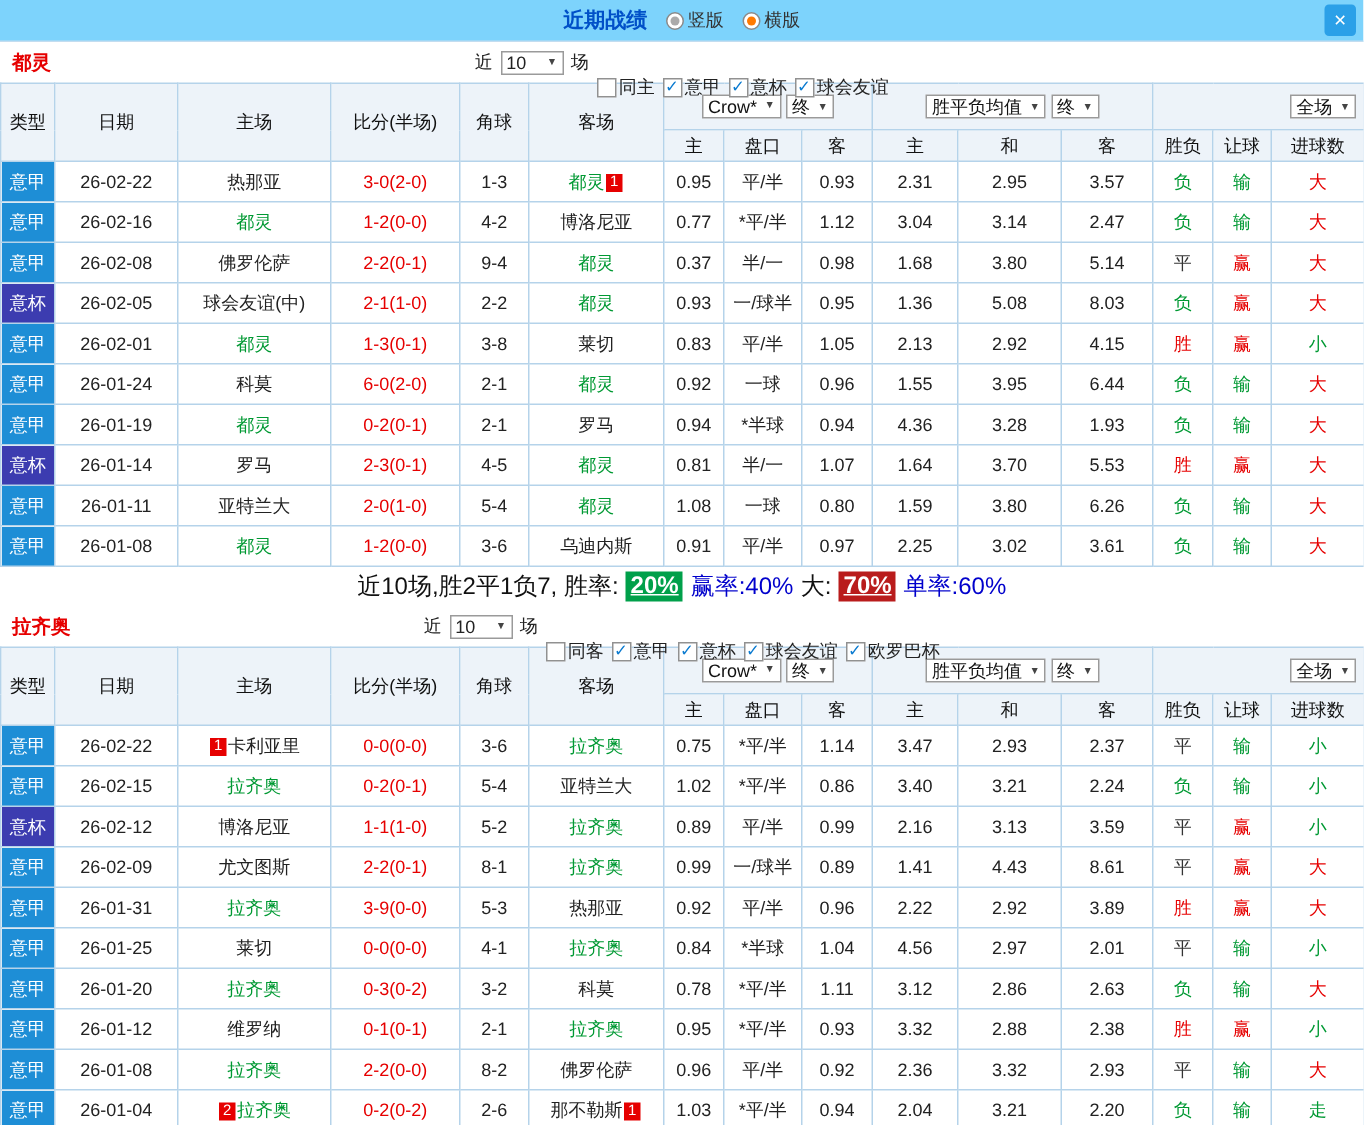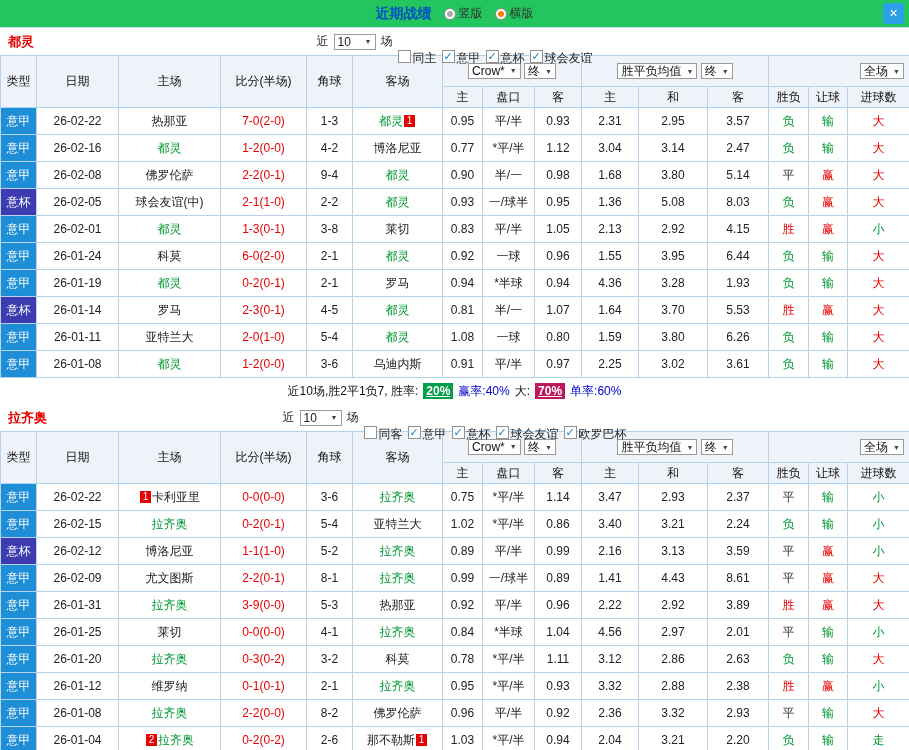--- a/index.html
+++ b/index.html
@@ -1,55 +1,55 @@
 <!DOCTYPE html>
 <html><head>
 <meta charset="utf-8">
 <style>
   *{box-sizing:border-box;margin:0;padding:0;}
   html,body{width:909px;height:750px;overflow:hidden;}
   body{font-family:"Liberation Sans","DejaVu Sans",sans-serif;background:#fff;font-size:12px;color:#222;}
 
-  .topbar{height:28px;background:#22c55e;border-bottom:1px solid #c3ddf0;display:flex;align-items:center;position:relative;}
+  .topbar{height:28px;background:#7dd3fc;border-bottom:1px solid #c3ddf0;display:flex;align-items:center;position:relative;}
   .tb-center{flex:1;display:flex;justify-content:center;align-items:center;gap:12px;}
   .title{color:#0050c8;font-weight:bold;font-size:14px;}
   .radio{display:inline-flex;align-items:center;gap:3px;color:#333;cursor:pointer;}
   .rdot{width:12px;height:12px;border:1px solid #8a8a8a;border-radius:50%;background:#fff;position:relative;display:inline-block;}
   .rdot.off::after{content:"";position:absolute;inset:2px;background:#aaa;border-radius:50%;}
   .rdot.on::after{content:"";position:absolute;inset:2px;background:#ff7a00;border-radius:50%;}
   .close-btn{position:absolute;right:5px;top:3px;width:21px;height:21px;background:#2ba0e8;color:#fff;border-radius:3px;text-align:center;line-height:21px;font-size:14px;cursor:pointer;}
 
   .filter-row{height:27px;display:flex;align-items:center;position:relative;}
   .team-label{position:absolute;left:8px;color:#e60000;font-weight:bold;font-size:13px;}
   .filters{margin:0 auto;display:flex;align-items:center;gap:5px;}
-  .cbwrap{display:inline-flex;gap:2px;cursor:pointer;margin-top:34px;}
+  .cbwrap{display:inline-flex;align-items:center;gap:2px;cursor:pointer;margin-top:34px;}
   .cb{width:13px;height:13px;border:1px solid #919191;background:#fff;display:inline-flex;align-items:center;justify-content:center;font-size:11px;color:#0b7bd0;line-height:1;}
 
   .dd{display:inline-flex;align-items:center;justify-content:space-between;border:1px solid #9a9a9a;background:#fff;height:16px;padding:0 3px;gap:5px;cursor:pointer;}
   .dd .ar{font-size:7px;color:#444;}
   .count-dd{width:42px;}
 
   table{border-collapse:collapse;width:909px;table-layout:fixed;}
   th,td{border:1px solid #b5d3ea;text-align:center;overflow:hidden;white-space:nowrap;padding:0;}
   thead th{background:#edf3f9;font-weight:normal;color:#111;font-size:12px;}
   tr.h1 th{height:31px;}
   tr.h2 th{height:21px;}
   tbody td{height:27px;font-size:12px;background:#fff;}
   td.lg{color:#fff;}
   td.jia{background:#1e8ed6;}
   td.bei{background:#3c3cb0;}
   .c-green{color:#009933;}
   .c-red{color:#e60000;}
   .c-black{color:#333;}
   .c-blue{color:#0000cc;}
   .badge{display:inline-block;background:#e60000;color:#fff;font-size:10px;min-width:11px;height:12px;line-height:12px;padding:0 1px;margin:0 1px;vertical-align:1px;}
-  .summary{height:26px;display:flex;align-items:center;justify-content:center;gap:5px;font-size:12px;color:#111;}
+  .summary{height:26px;display:flex;align-items:center;justify-content:center;gap:5px;font-size:16px;color:#111;}
   .pct{color:#fff;padding:1px 3px;font-weight:bold;text-decoration:underline;}
   .pct-green{background:#00a04a;}
-  .pct-red{background:#be185d;}
+  .pct-red{background:#b91c1c;}
   .thr{text-align:right;padding-right:5px;}
 </style>
 </head>
 <body>
 
 <div class="topbar">
   <div class="tb-center">
     <span class="title">近期战绩</span>
     <label class="radio">
       <span class="rdot off"></span>
@@ -157,21 +157,21 @@
         <th>胜负</th>
         <th>让球</th>
         <th>进球数</th>
       </tr>
     </thead>
     <tbody>
         <tr>
           <td class="lg jia">意甲</td>
           <td>26-02-22</td>
           <td><span>热那亚</span></td>
-          <td class="c-red">7-0(2-0)</td>
+          <td class="c-red">3-0(2-0)</td>
           <td>1-3</td>
           <td><span class="c-green">都灵</span><span class="badge">1</span></td>
           <td>0.95</td>
           <td>平/半</td>
           <td>0.93</td>
           <td>2.31</td>
           <td>2.95</td>
           <td>3.57</td>
           <td class="c-green">负</td>
           <td class="c-green">输</td>
@@ -194,21 +194,21 @@
           <td class="c-green">输</td>
           <td class="c-red">大</td>
         </tr>
         <tr>
           <td class="lg jia">意甲</td>
           <td>26-02-08</td>
           <td><span>佛罗伦萨</span></td>
           <td class="c-red">2-2(0-1)</td>
           <td>9-4</td>
           <td><span class="c-green">都灵</span></td>
-          <td>0.90</td>
+          <td>0.37</td>
           <td>半/一</td>
           <td>0.98</td>
           <td>1.68</td>
           <td>3.80</td>
           <td>5.14</td>
           <td class="c-black">平</td>
           <td class="c-red">赢</td>
           <td class="c-red">大</td>
         </tr>
         <tr>

